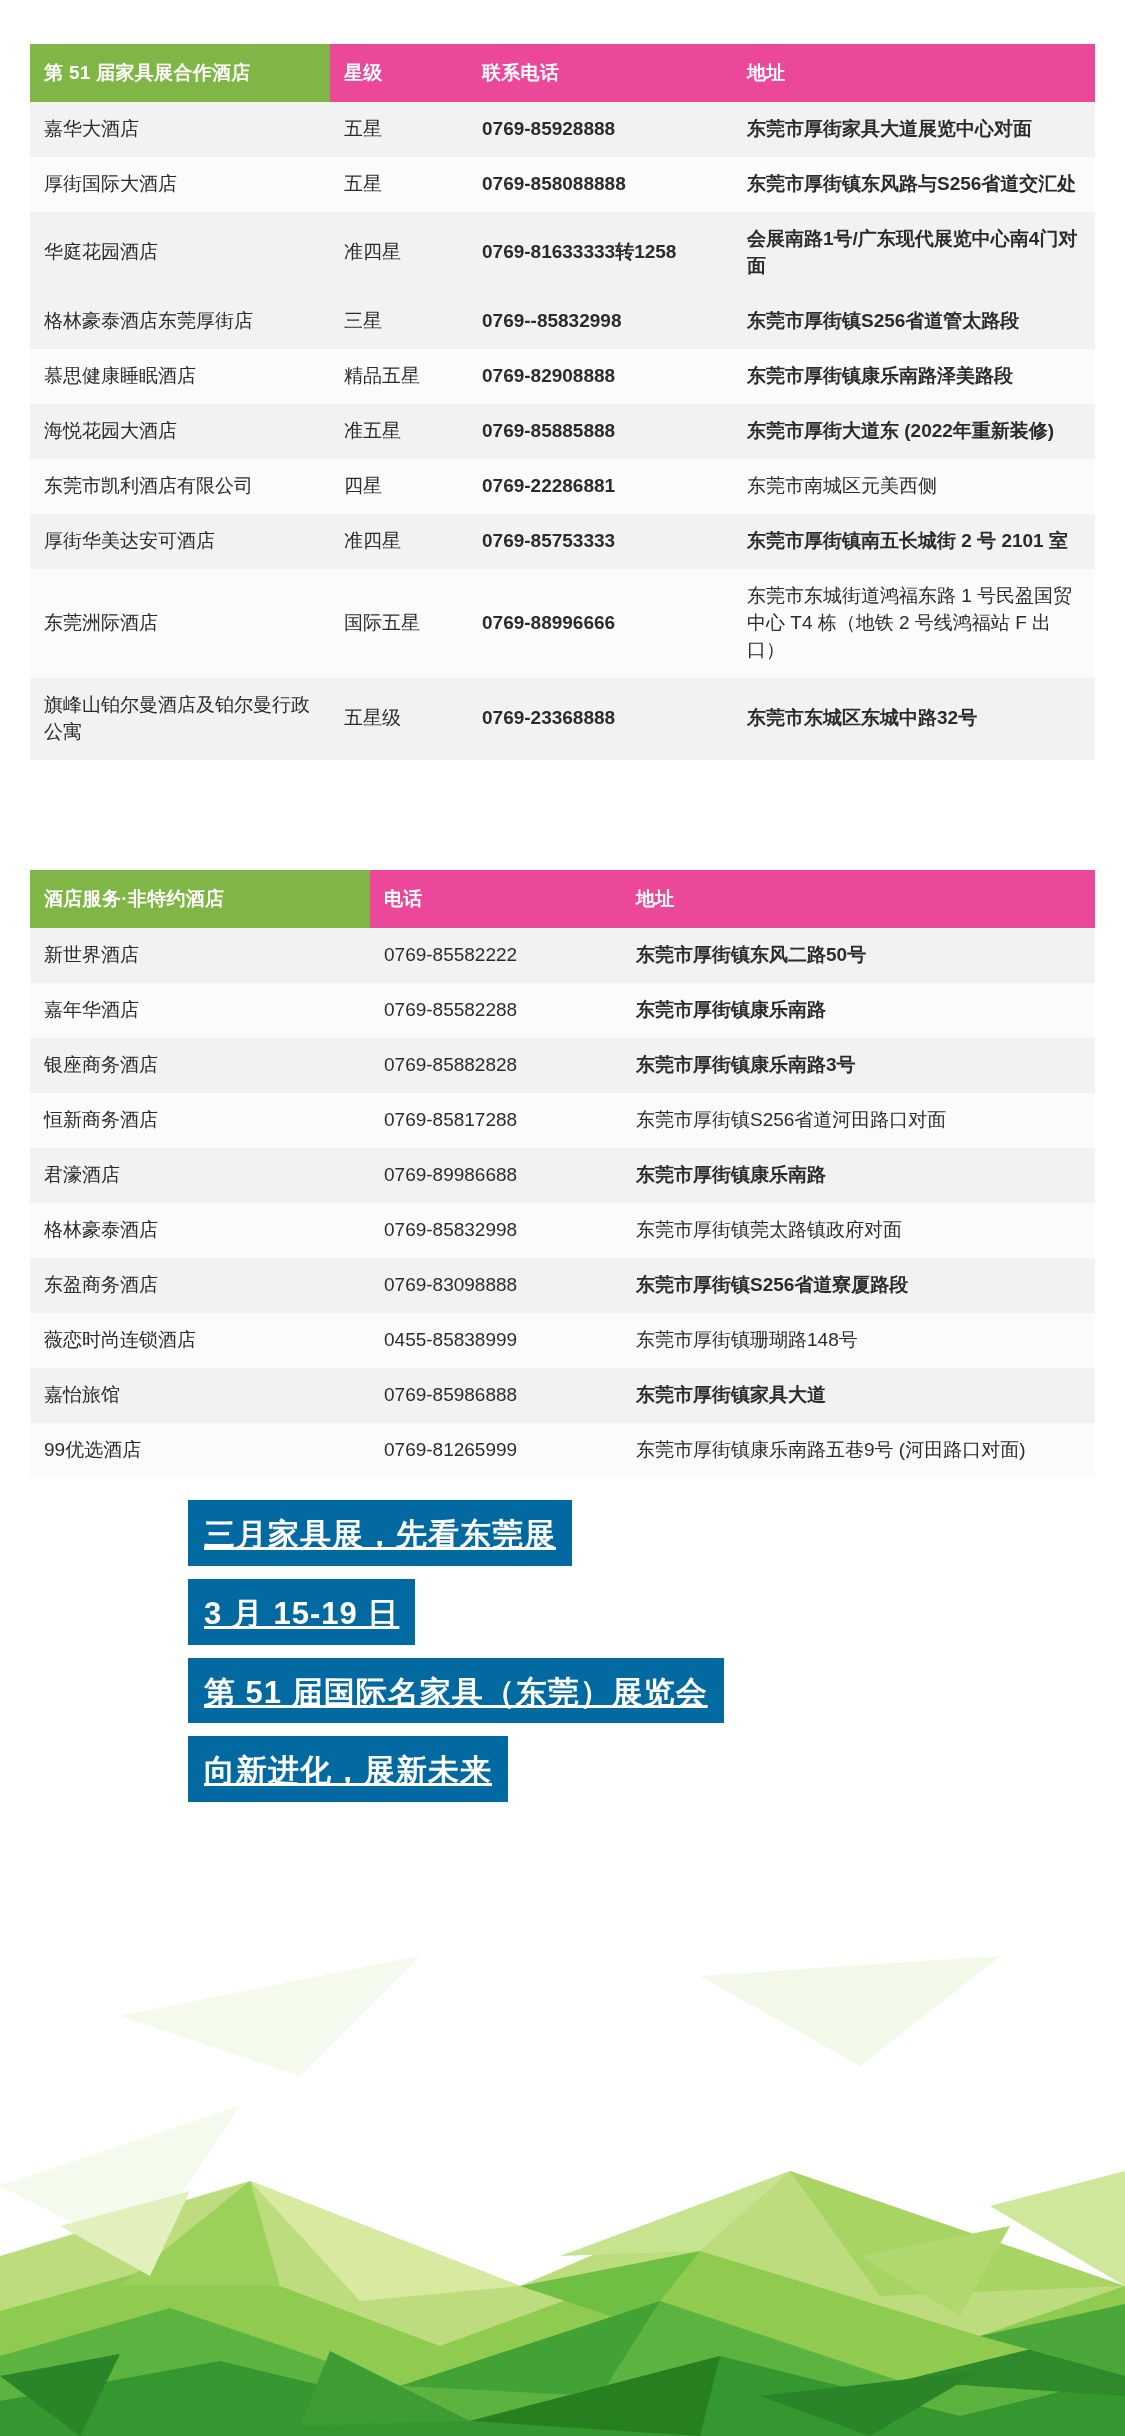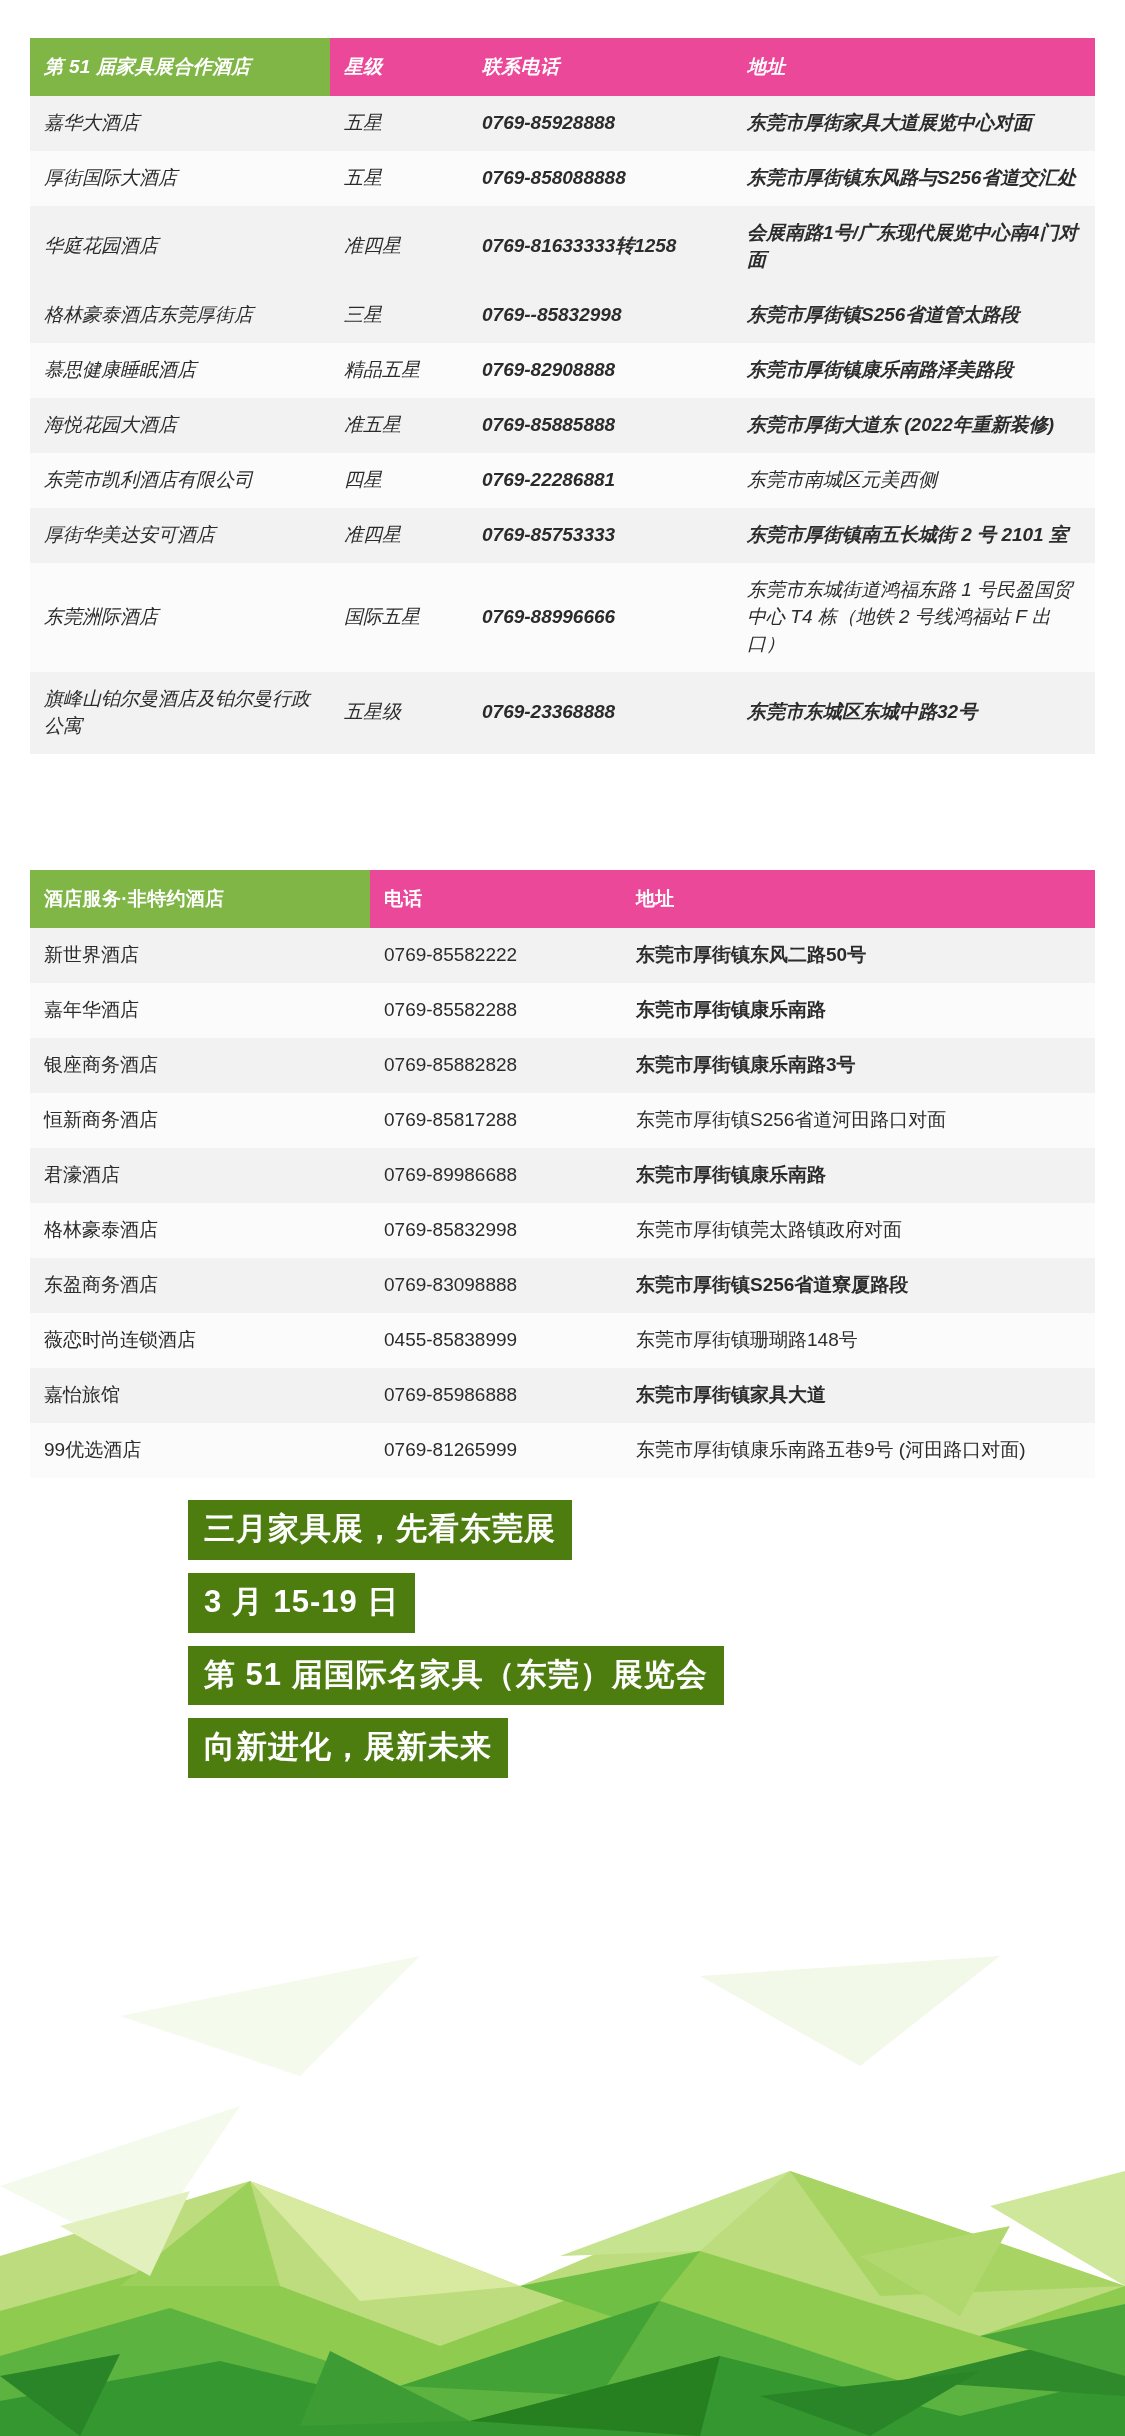--- a/index.html
+++ b/index.html
@@ -18,21 +18,21 @@
     height: 2436px;
     background: #ffffff;
   }
 
   
   .table-block {
     position: absolute;
     left: 30px;
     width: 1065px;
   }
-  #table1 { top: 38px; font-style: italic; }
+  #table1 { top: 44px; }
   #table2 { top: 870px; }
 
   table.t {
     width: 100%;
     border-collapse: collapse;
     table-layout: fixed;
   }
   table.t th {
     background: #ec4899;
     color: #ffffff;
@@ -71,29 +71,30 @@
 
   
   .headlines {
     position: absolute;
     left: 188px;
     top: 1500px;
     width: 760px;
   }
   .hl {
     display: inline-block;
-    background: #4d7c0f;
+    background: #0369a1;
     color: #ffffff;
     font-size: 31px;
     font-weight: bold;
-    padding: 10px 16px 12px 16px;
+    padding: 16px 16px 12px 16px;
     margin-bottom: 13px;
     line-height: 1.22;
     letter-spacing: 1px;
     white-space: nowrap;
+    text-decoration: underline;
   }
   .hl-row { display: block; }
 
   
   .bottom-art {
     position: absolute;
     left: 0;
     bottom: 0;
     width: 1125px;
     height: 480px;

